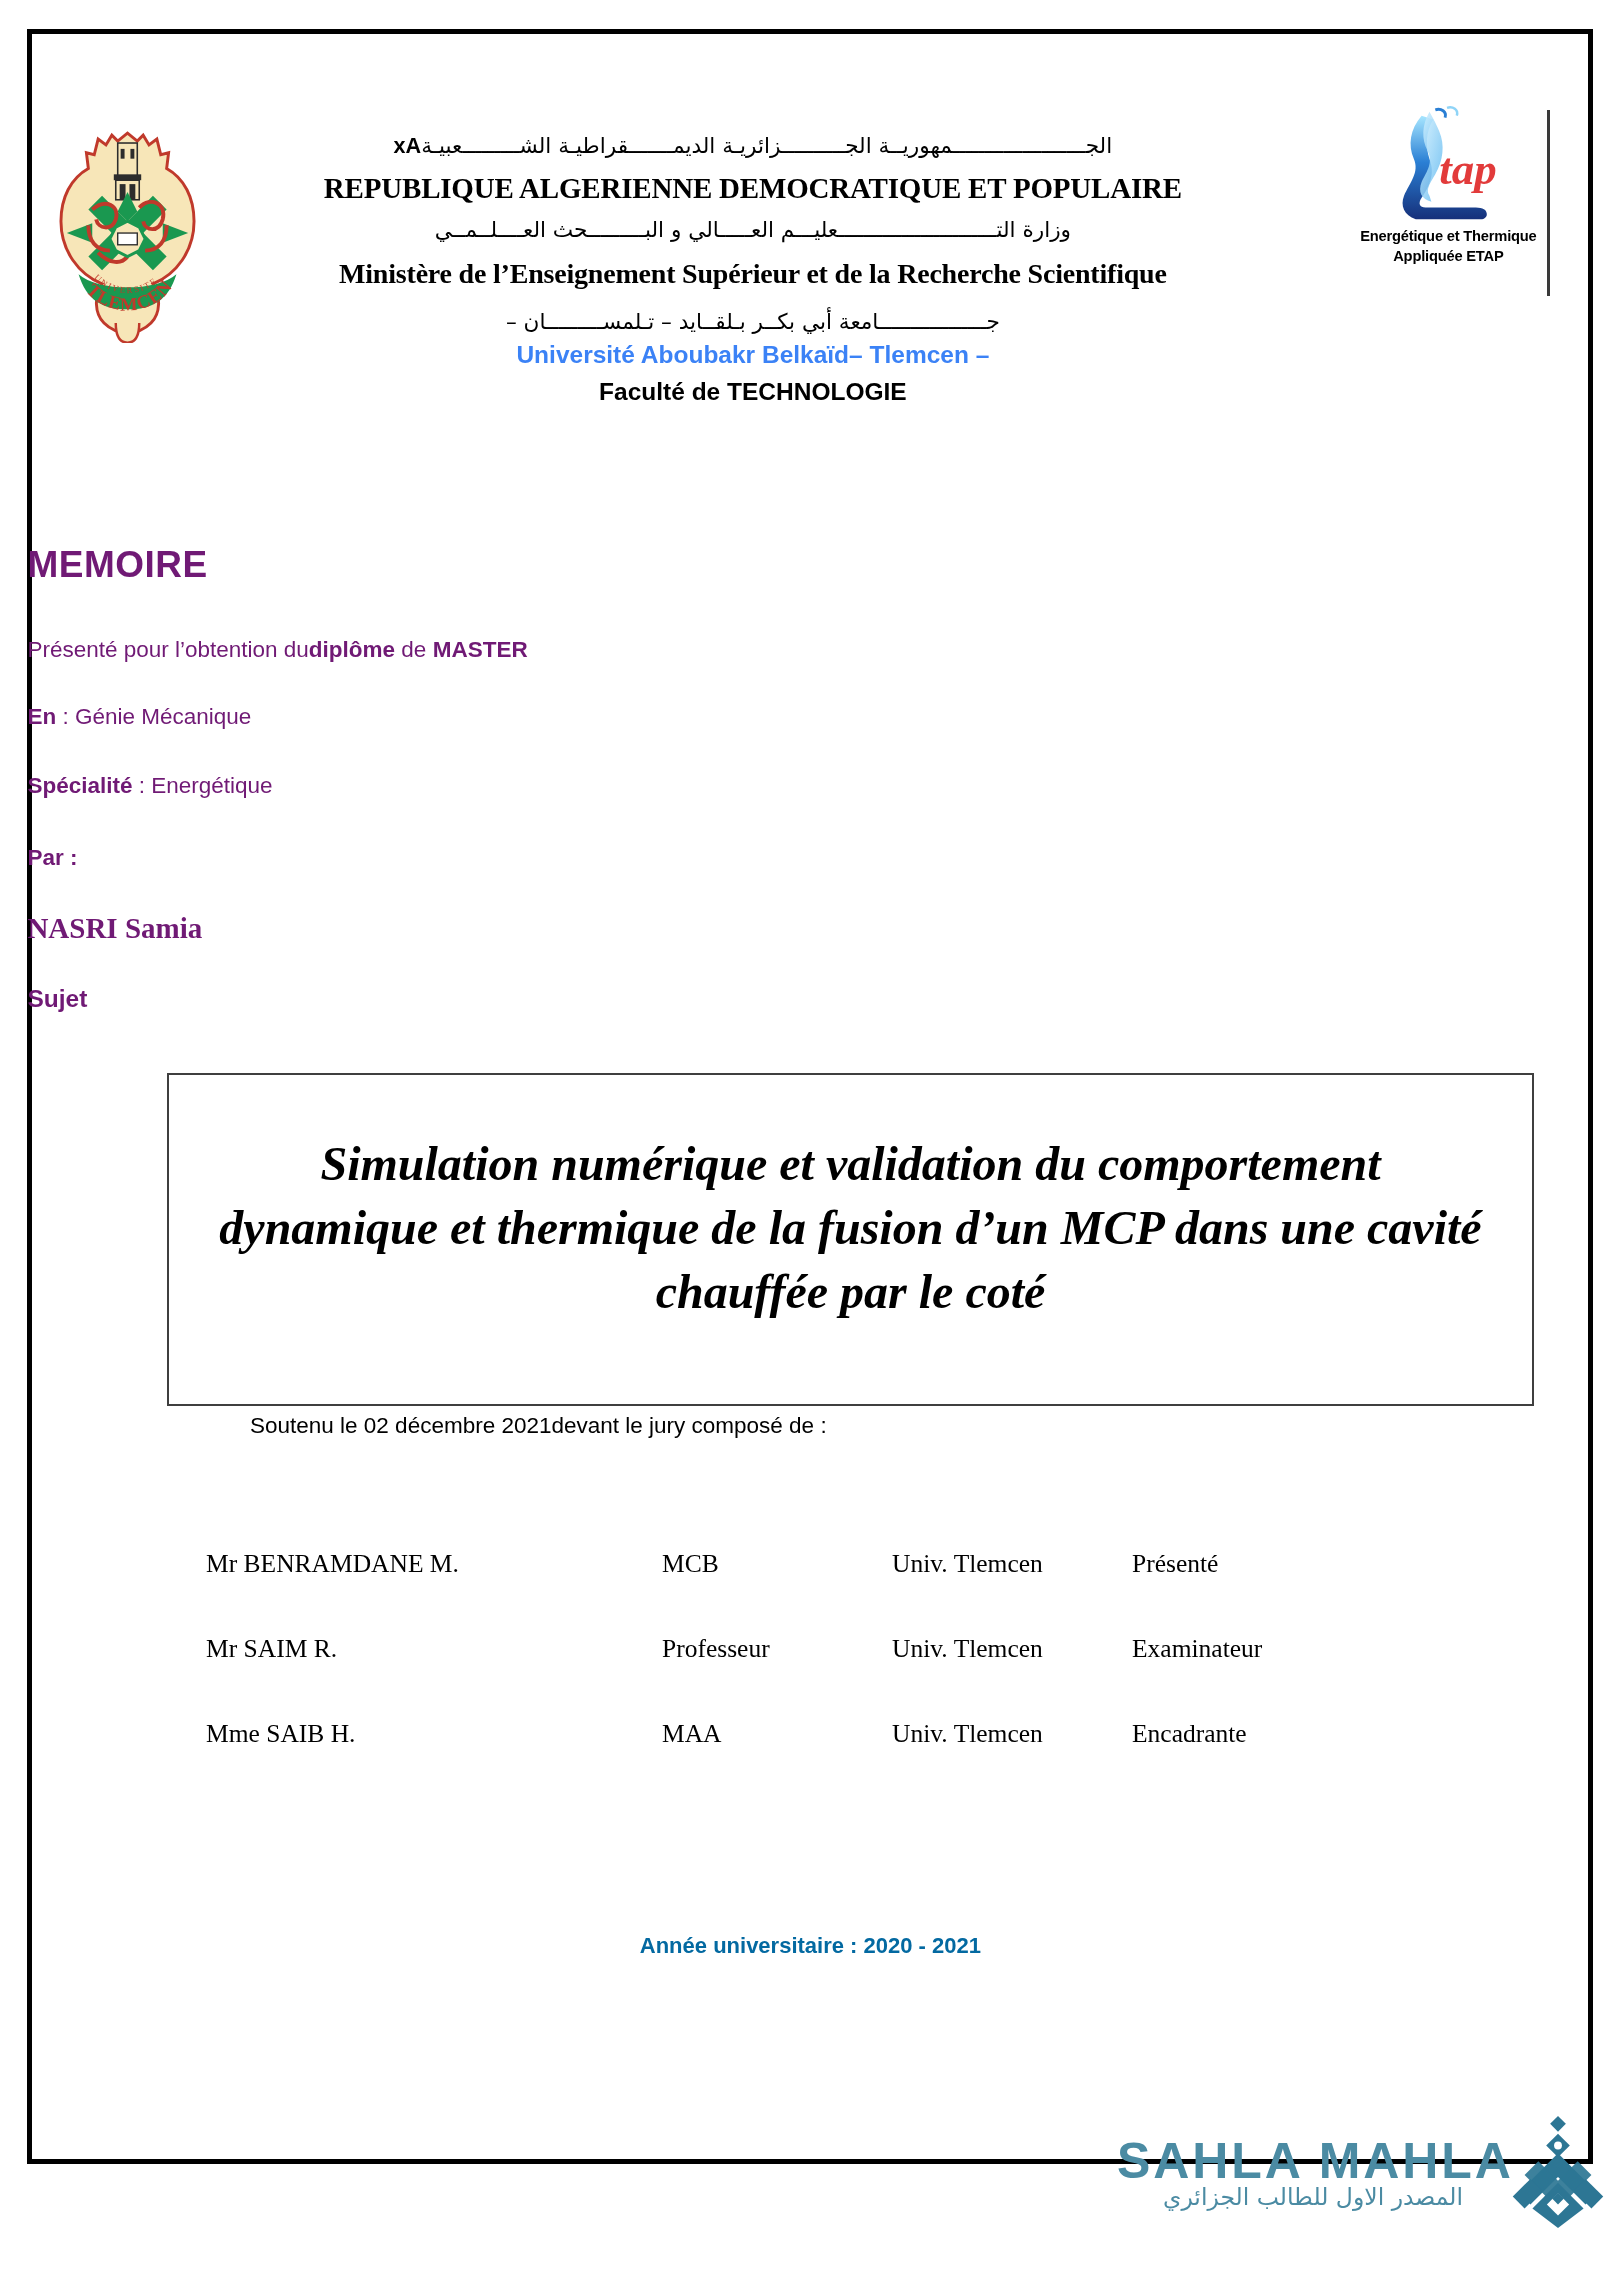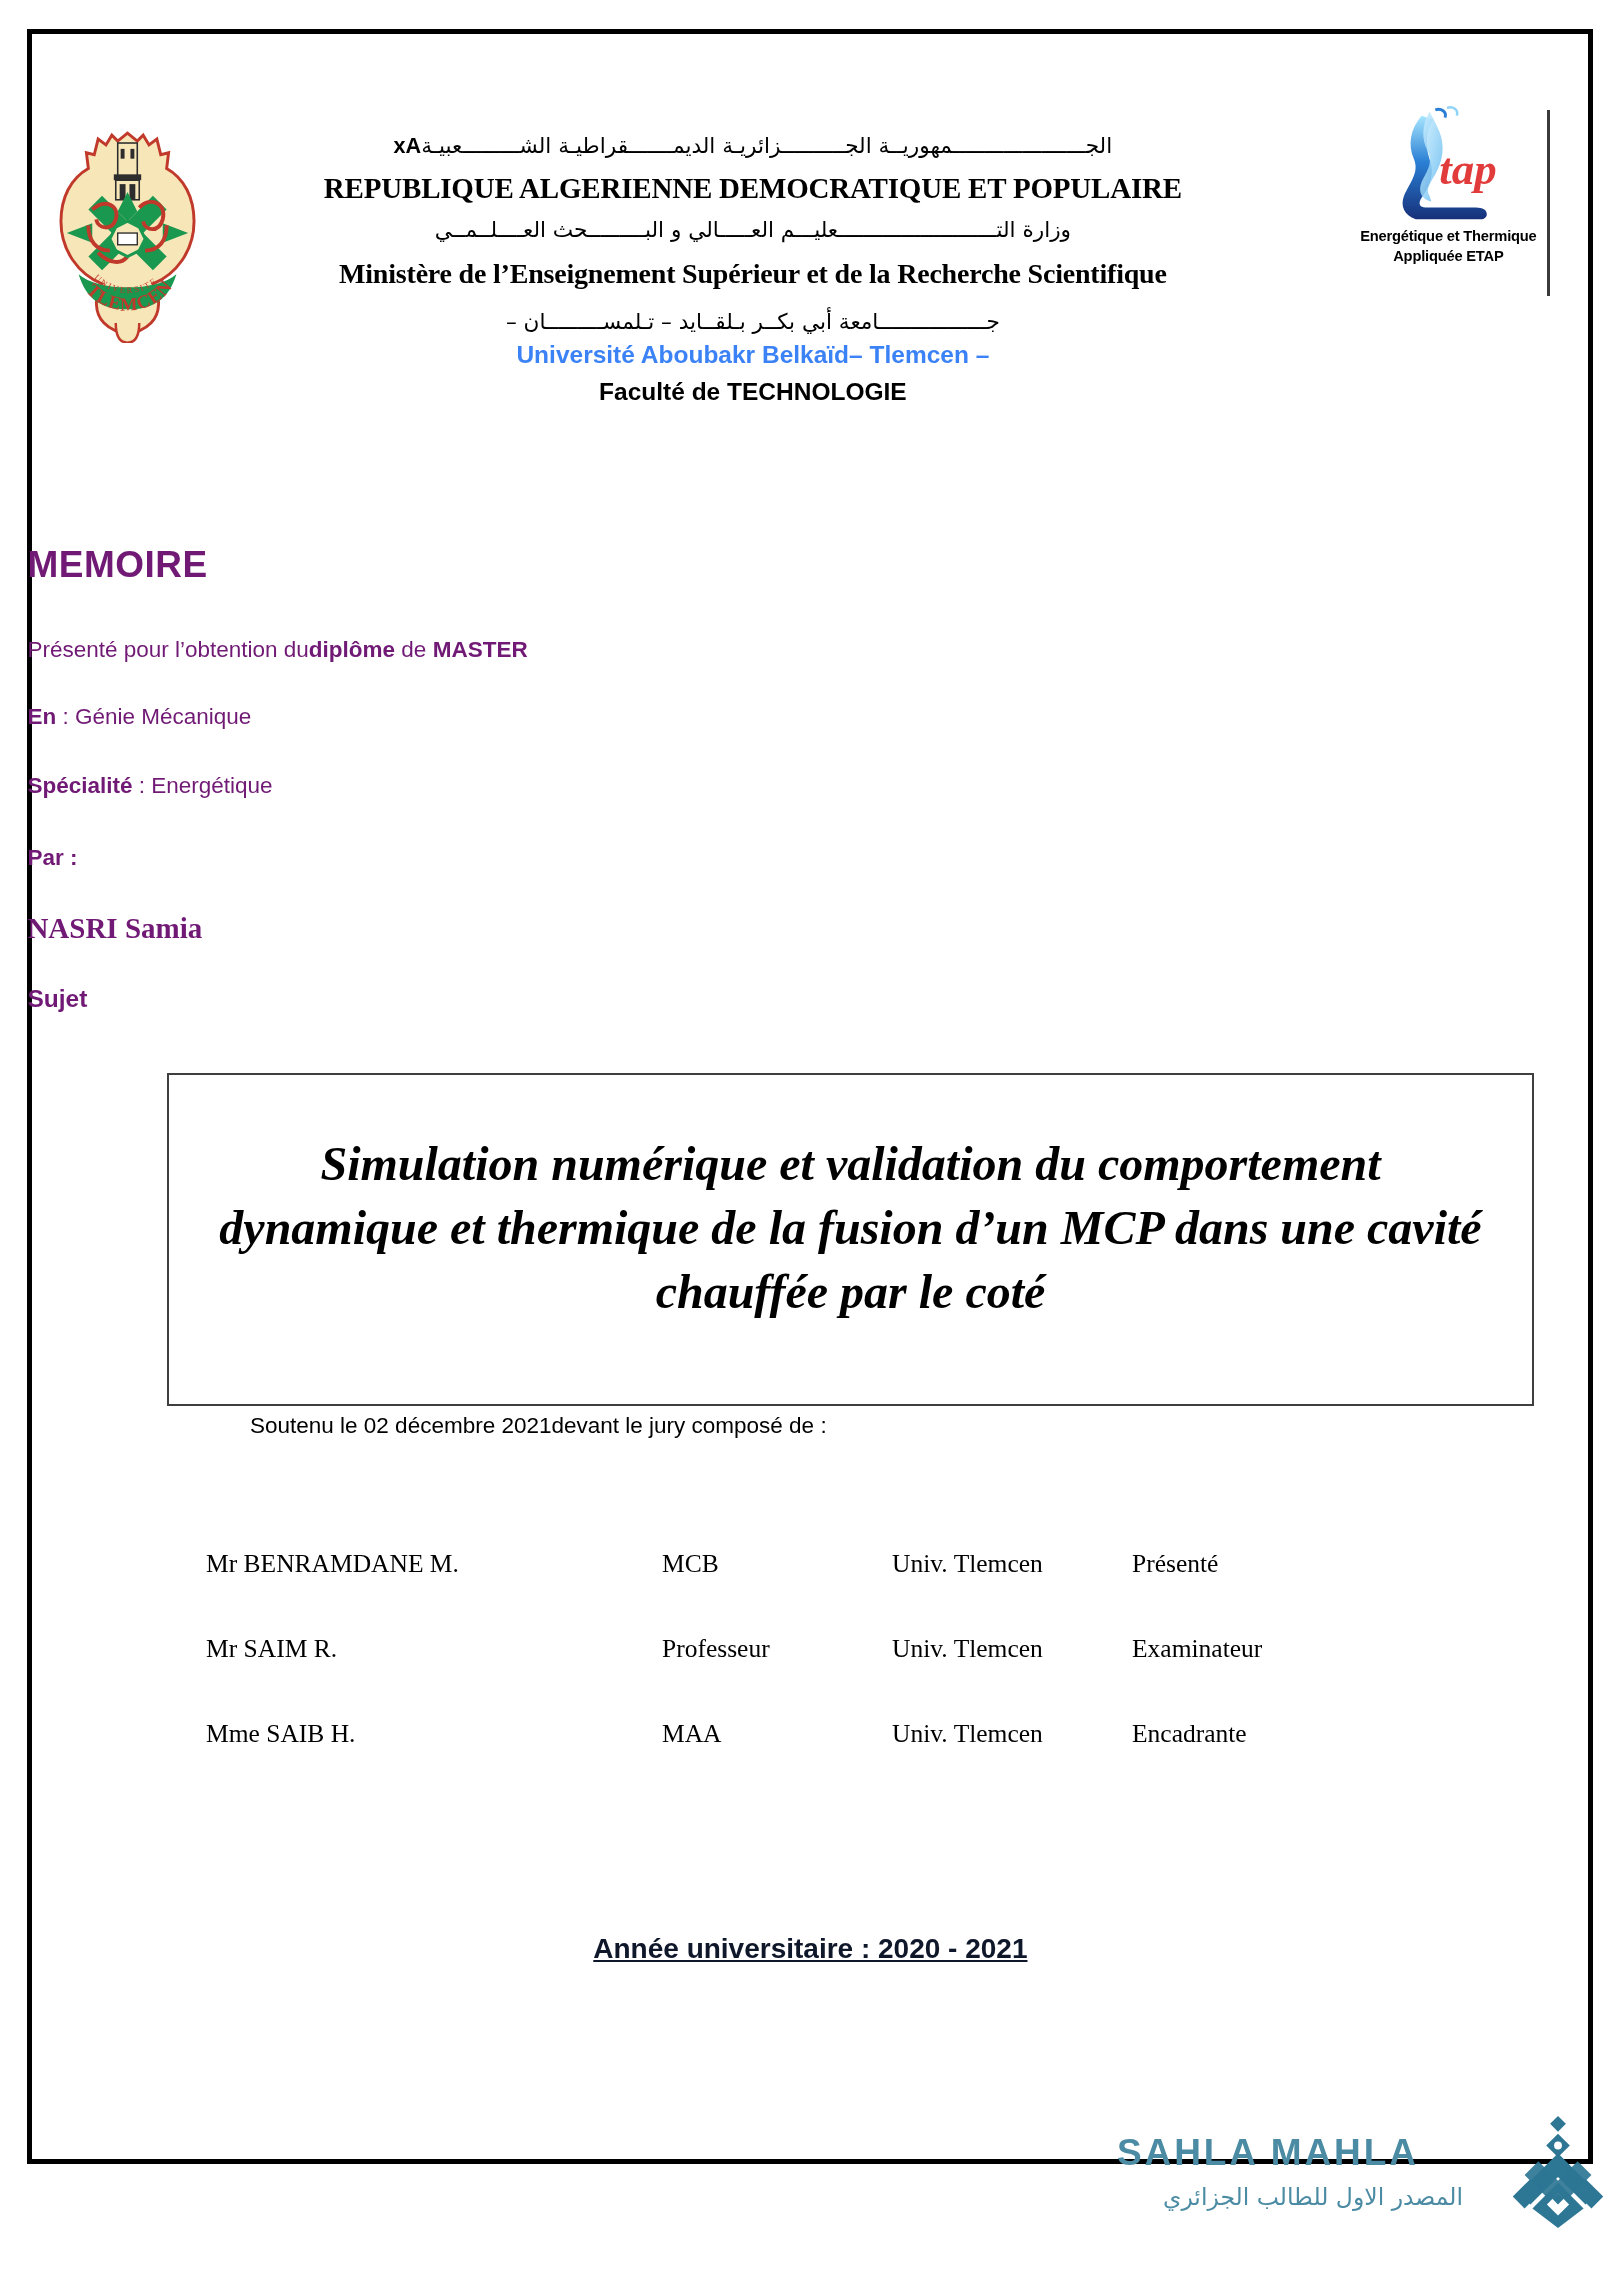--- a/index.html
+++ b/index.html
@@ -197,43 +197,42 @@
   #jury .c-univ  { width: 240px; }
   #jury .c-role  { width: 260px; }
 
   
   #annee {
     position: absolute;
     left: 27.4px;
     top: 1933px;
     width: 1566px;
     text-align: center;
-    font-size: 28px;
-    font-weight: bold;
-    color: #0f172a;
-    text-decoration: underline;
+    font-size: 22px;
+    font-weight: bold;
+    color: #0369a1;
   }
 
   
   #watermark {
     position: absolute;
     left: 1117px;
     top: 2132px;
     width: 490px;
     height: 127px;
   }
   #wm-title {
     position: absolute;
     left: 0;
     top: 0;
     width: 392px;
     text-align: left;
     font-family: "Liberation Sans", sans-serif;
     font-weight: bold;
-    font-size: 37px;
+    font-size: 50px;
     letter-spacing: 2.9px;
     color: #4b8ba3;
     white-space: nowrap;
   }
   #wm-sub {
     position: absolute;
     left: 0;
     top: 51px;
     width: 392px;
     text-align: center;

